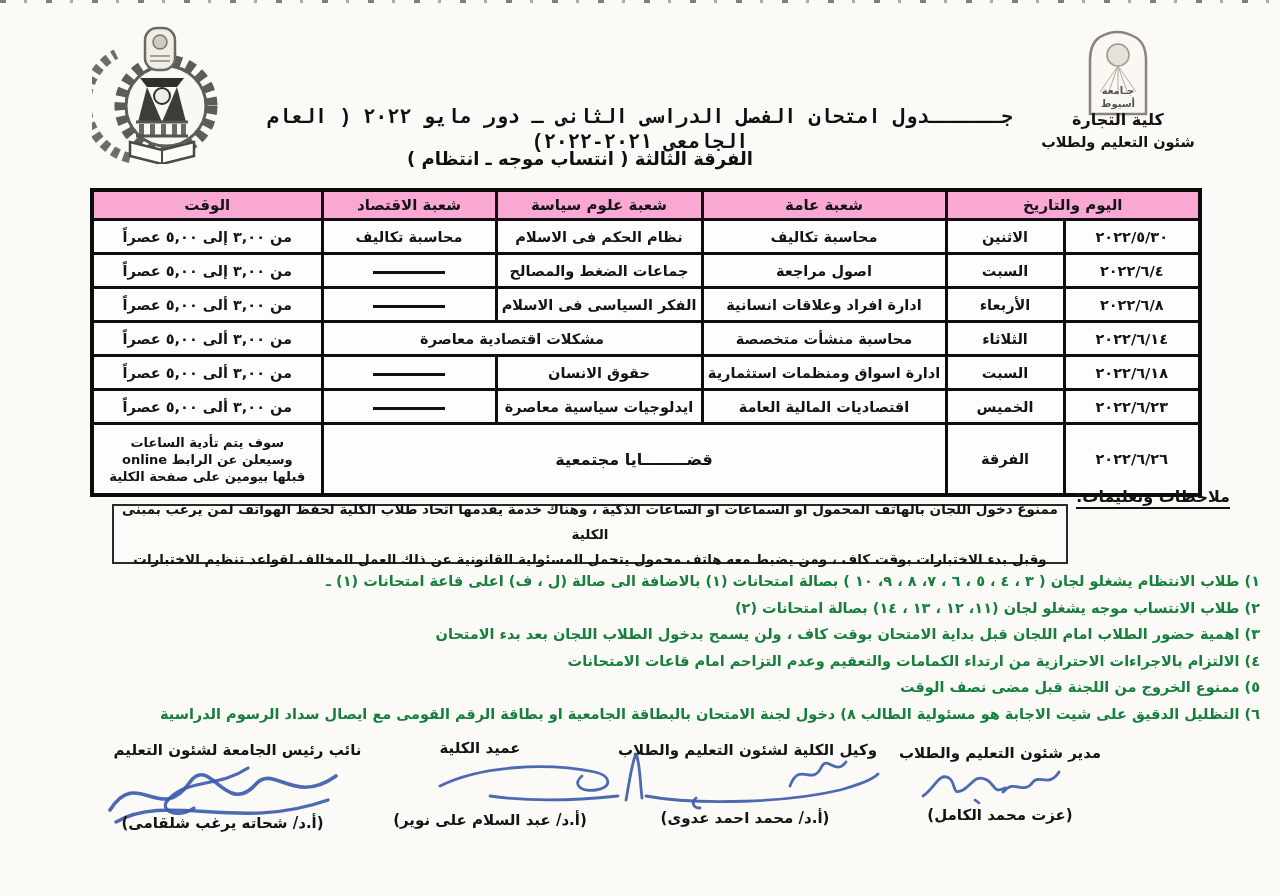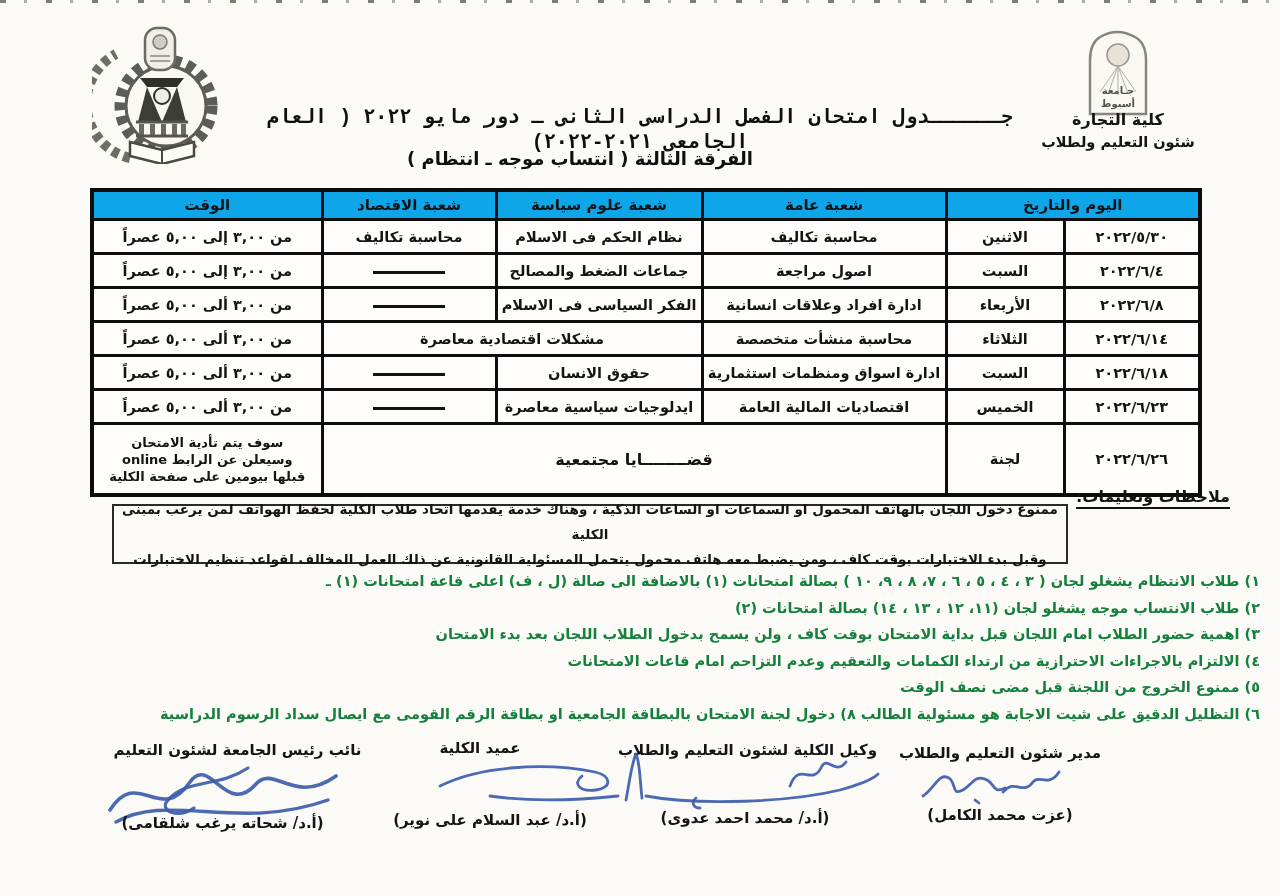--- a/index.html
+++ b/index.html
@@ -45,21 +45,21 @@
     width:1108px;border-collapse:collapse;table-layout:fixed;
     border:4px solid #0c0c0c;
     background:#fefdfb;
   }
   table.sched th, table.sched td{
     border:3px solid #0e0e0e;
     padding:0 4px;text-align:center;vertical-align:middle;
     font-weight:bold;overflow:hidden;
   }
   table.sched th{
-    height:26px;background:#0ea5e9;font-size:15px;
+    height:26px;background:#f9a8d4;font-size:15px;
   }
   table.sched td{height:31px;font-size:14.5px;}
   tr.last td{height:68px;}
   td.day{font-size:17px;}
   td.date{font-size:16px;letter-spacing:.5px;}
   td.subject{font-size:14.5px;}
   td.time{font-size:13.5px;}
   .dash-line{width:72px;border-top:3px solid #111;margin:4px auto 0 auto;}
   .online-note{font-size:13px;line-height:17px;font-weight:bold;}
   
@@ -209,24 +209,24 @@
       <td class="day">الخميس</td>
       <td class="subject">اقتصاديات المالية العامة</td>
       <td class="subject">ايدلوجيات سياسية معاصرة</td>
       <td class="subject">
             <div class="dash-line"></div>
           </td>
       <td class="time">من ٣,٠٠ ألى ٥,٠٠ عصراً</td>
     </tr>
     <tr class="last">
       <td class="date">٢٠٢٢/٦/٢٦</td>
-      <td class="day">لجنة</td>
+      <td class="day">الفرقة</td>
       <td class="subject" colspan="3" style="font-size:16px">قضــــــــايا مجتمعية</td>
       <td class="time">
-        <div class="online-note">سوف يتم تأدية الامتحان</div>
+        <div class="online-note">سوف يتم تأدية الساعات</div>
         <div class="online-note">وسيعلن عن الرابط online</div>
         <div class="online-note">قبلها بيومين على صفحة الكلية</div>
       </td>
     </tr>
   </tbody>
     </table>
 
   <div class="notes-heading">ملاحظات وتعليمات:</div>
   <div class="notes-box">
     <div>ممنوع دخول اللجان بالهاتف المحمول او السماعات او الساعات الذكية ، وهناك خدمة يقدمها اتحاد طلاب الكلية لحفظ الهواتف لمن يرغب بمبنى الكلية</div>

